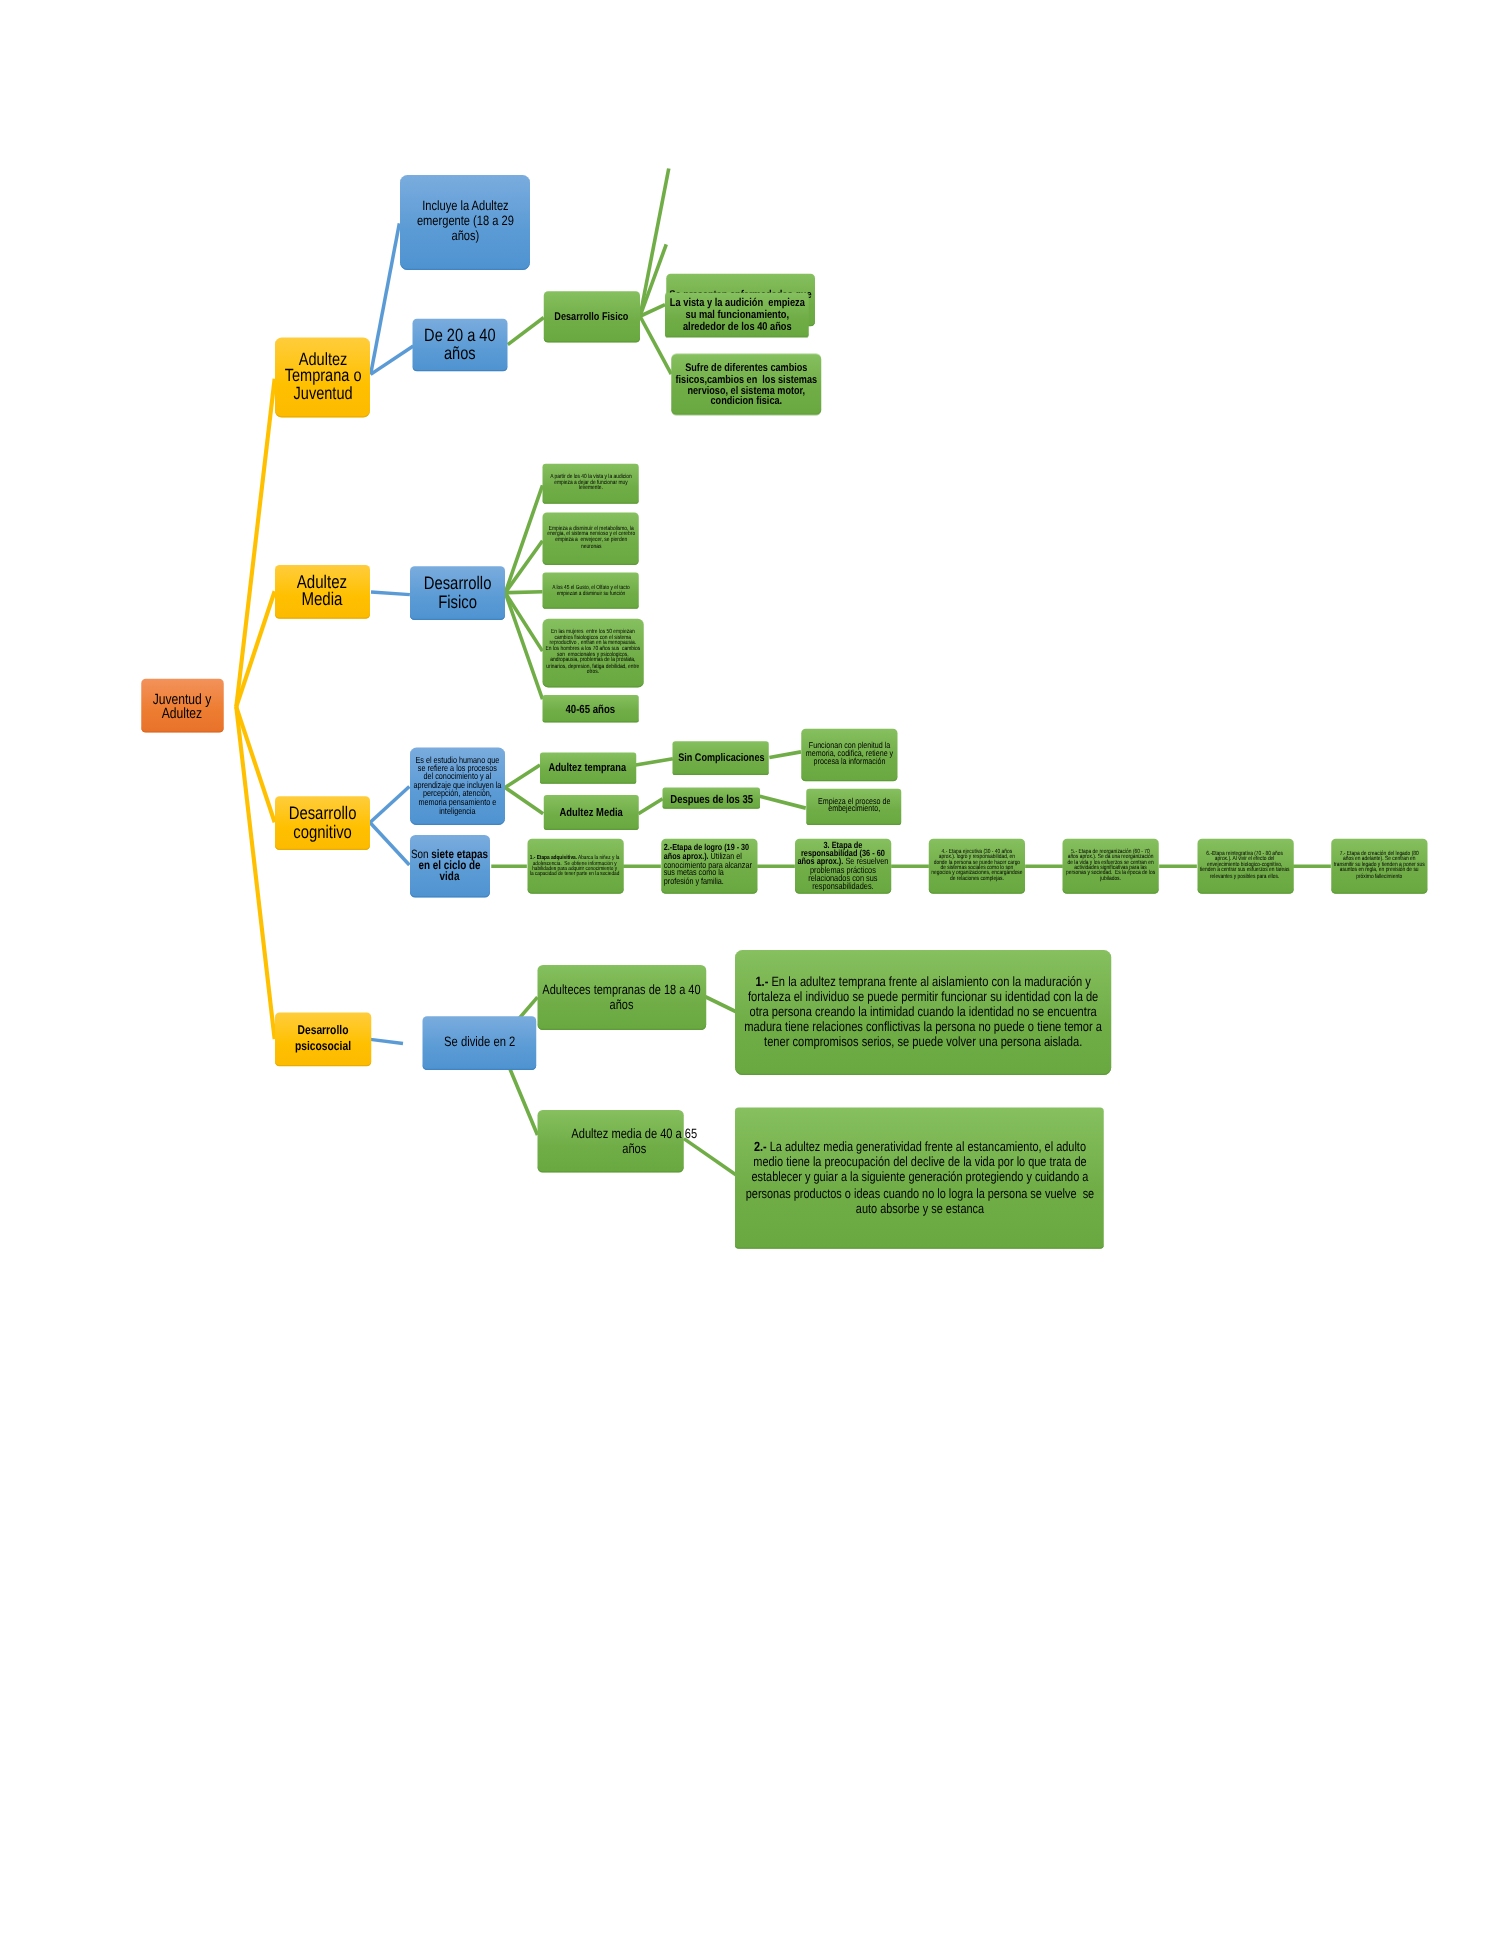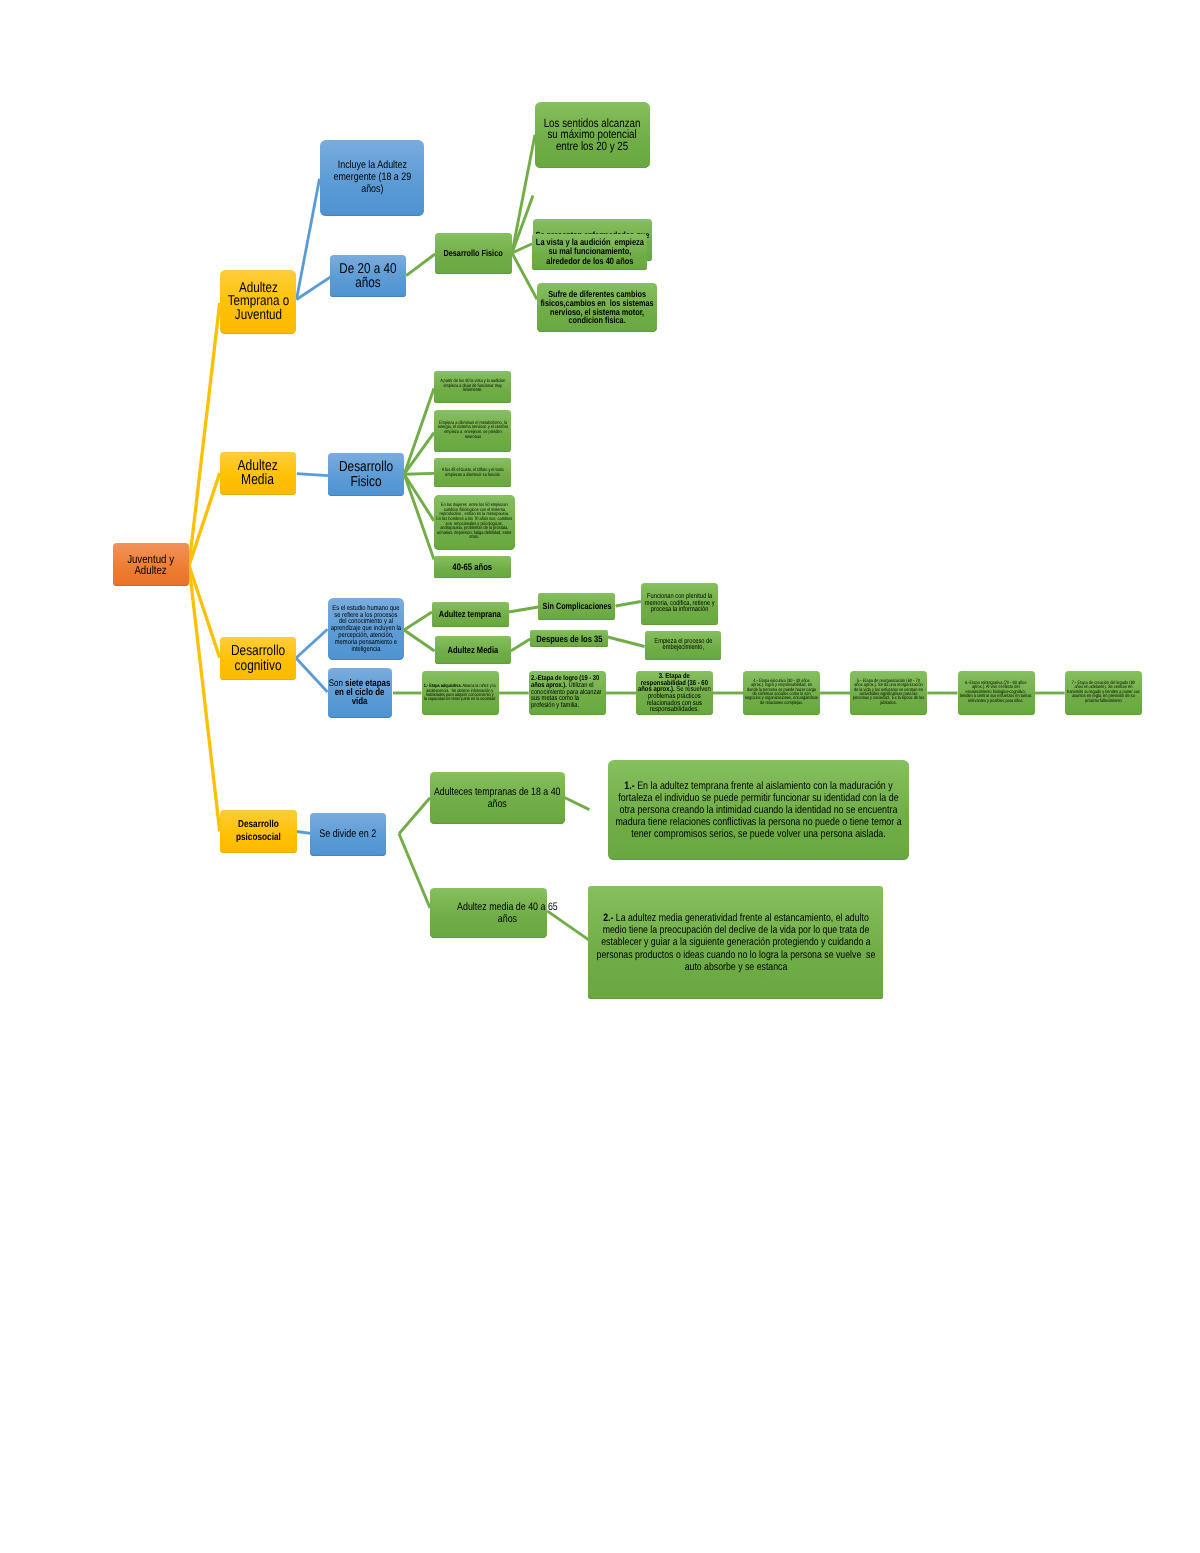--- a/index.html
+++ b/index.html
@@ -59,40 +59,37 @@
 <line x1="712.9" y1="693.0" x2="743.1" y2="693.0" stroke="#70AD47" stroke-width="2.9"></line>
 <line x1="820.1" y1="693.0" x2="850.3" y2="693.0" stroke="#70AD47" stroke-width="2.9"></line>
 <line x1="927.3" y1="693.0" x2="957.5" y2="693.0" stroke="#70AD47" stroke-width="2.9"></line>
 <line x1="1034.5" y1="693.0" x2="1064.7" y2="693.0" stroke="#70AD47" stroke-width="2.9"></line>
 <line x1="296.3" y1="831.5" x2="322.4" y2="834.8" stroke="#5B9BD5" stroke-width="2.8"></line>
 <line x1="399.0" y1="833.7" x2="430.0" y2="797.7" stroke="#70AD47" stroke-width="2.9"></line>
 <line x1="399.0" y1="833.7" x2="430.0" y2="908.0" stroke="#70AD47" stroke-width="2.9"></line>
 <line x1="563.5" y1="797.0" x2="589.3" y2="809.6" stroke="#70AD47" stroke-width="2.9"></line>
 <line x1="547.1" y1="910.9" x2="589.5" y2="940.4" stroke="#70AD47" stroke-width="2.9"></line>
 </svg>
-<div class="node n-root" style="left:113.0px;top:543.0px;width:76.0px;height:43.0px;font-size:11.829px;line-height:11.00px;border-radius:3.7px;"><span style="transform:scaleX(0.8200) translateZ(0);transform-origin:center center;">Juventud y
+<div class="node n-root" style="left:113.0px;top:543.0px;width:66px;height:43.0px;font-size:11.829px;line-height:11.00px;border-radius:3.7px;"><span style="transform:scaleX(0.8200) translateZ(0);transform-origin:center center;">Juventud y
 Adultez</span></div>
 <div class="node n-branch" style="left:220.0px;top:270.0px;width:76.0px;height:64.0px;font-size:14.195px;line-height:13.30px;border-radius:5.4px;"><span style="transform:scaleX(0.8200) translateZ(0);transform-origin:center center;">Adultez
 Temprana o
 Juventud</span></div>
 <div class="node n-branch" style="left:220.0px;top:452.0px;width:76.0px;height:43.0px;font-size:14.720px;line-height:13.20px;border-radius:3.7px;"><span style="transform:scaleX(0.8200) translateZ(0);transform-origin:center center;">Adultez
 Media</span></div>
 <div class="node n-branch" style="left:220.0px;top:637.0px;width:76.0px;height:43.0px;font-size:14.512px;line-height:14.70px;border-radius:3.7px;"><span style="transform:scaleX(0.8200) translateZ(0);transform-origin:center center;">Desarrollo
 cognitivo</span></div>
 <div class="node n-branch" style="left:220.0px;top:810.0px;width:77.0px;height:43.0px;font-size:10.061px;line-height:12.30px;border-radius:3.7px;font-weight:bold;"><span style="transform:scaleX(0.8200) translateZ(0);transform-origin:center center;">Desarrollo
 psicosocial</span></div>
 <div class="node n-sub" style="left:320.0px;top:140.0px;width:104.0px;height:76.0px;font-size:10.854px;line-height:11.90px;border-radius:6.0px;"><span style="transform:scaleX(0.8200) translateZ(0);transform-origin:center center;">Incluye la Adultez
 emergente (18 a 29
 años)</span></div>
 <div class="node n-sub" style="left:330.0px;top:255.0px;width:76.0px;height:42.0px;font-size:14.268px;line-height:14.00px;border-radius:3.6px;"><span style="transform:scaleX(0.8200) translateZ(0);transform-origin:center center;">De 20 a 40
 años</span></div>
 <div class="node n-leaf" style="left:435.0px;top:233.0px;width:77.0px;height:41.0px;font-size:8.902px;line-height:9.00px;border-radius:3.5px;font-weight:bold;"><span style="transform:scaleX(0.8200) translateZ(0);transform-origin:center center;">Desarrollo Fisico</span></div>
-<div class="node n-leaf" style="left:535.0px;top:102.0px;width:115.0px;height:66.0px;font-size:11.951px;line-height:11.10px;border-radius:5.6px;"><span style="transform:scaleX(0.8200) translateZ(0);transform-origin:center center;">Los sentidos alcanzan
-su máximo potencial
-entre los 20 y 25</span></div>
 <div class="node n-leaf" style="left:533.0px;top:179.0px;width:119.0px;height:42.0px;font-size:9.024px;line-height:9.20px;border-radius:3.6px;font-weight:bold;margin-top:40px;"><span style="transform:scaleX(0.8200) translateZ(0);transform-origin:center center;">Se presentan enfermedades que
 se presentan como el acné, c</span></div>
 <div class="node n-leaf" style="left:532.0px;top:234.0px;width:115.0px;height:36px;font-size:9.061px;line-height:9.10px;border-radius:2.7px;font-weight:bold;"><span style="transform:scaleX(0.8200) translateZ(0);transform-origin:center center;">La vista y la audición  empieza
 su mal funcionamiento,
 alrededor de los 40 años</span></div>
 <div class="node n-leaf" style="left:537.0px;top:283.0px;width:120.0px;height:49.0px;font-size:8.915px;line-height:8.70px;border-radius:4.2px;font-weight:bold;"><span style="transform:scaleX(0.8200) translateZ(0);transform-origin:center center;">Sufre de diferentes cambios
 fisicos,cambios en  los sistemas
 nervioso, el sistema motor,
 condicion fisica.</span></div>
 <div class="node n-sub" style="left:328.0px;top:453.0px;width:76.0px;height:43.0px;font-size:14.512px;line-height:14.30px;border-radius:3.7px;"><span style="transform:scaleX(0.8200) translateZ(0);transform-origin:center center;">Desarrollo
@@ -164,26 +161,26 @@
 <div class="node n-leaf" style="left:957.5px;top:671.0px;width:77.0px;height:44.0px;font-size:4.756px;line-height:4.34px;border-radius:3.7px;"><span style="transform:scaleX(0.8200) translateZ(0);transform-origin:center center;">6.-Etapa reintegrativa (70 - 80 años
 aprox.). Al vivir el efecto del
 envejecimiento biologico-cognitivo,
 tienden a centrar sus esfuerzos en tareas
 relevantes y posibles para ellos.</span></div>
 <div class="node n-leaf" style="left:1064.7px;top:671.0px;width:77.0px;height:44.0px;font-size:4.793px;line-height:4.40px;border-radius:3.7px;"><span style="transform:scaleX(0.8200) translateZ(0);transform-origin:center center;">7.- Etapa de creación del legado (80
 años en adelante). Se centran en
 transmitir su legado y tienden a poner sus
 asuntos en regla, en previsión de su
 próximo fallecimiento</span></div>
-<div class="node n-sub" style="left:310px;top:813.0px;width:76.0px;height:43.0px;font-size:10.976px;line-height:11.50px;border-radius:3.7px;"><span style="transform:scaleX(0.8200) translateZ(0);transform-origin:center center;">Se divide en 2</span></div>
+<div class="node n-sub" style="left:338px;top:813.0px;width:91px;height:43.0px;font-size:10.976px;line-height:11.50px;border-radius:3.7px;"><span style="transform:scaleX(0.8200) translateZ(0);transform-origin:center center;">Se divide en 2</span></div>
 <div class="node n-leaf" style="left:430.0px;top:772.0px;width:135.0px;height:52.0px;font-size:10.732px;line-height:12.40px;border-radius:4.4px;"><span style="transform:scaleX(0.8200) translateZ(0);transform-origin:center center;">Adulteces tempranas de 18 a 40
 años</span></div>
 <div class="node n-leaf" style="left:430.0px;top:888.0px;width:117.0px;height:50.0px;font-size:10.841px;line-height:12.40px;border-radius:4.2px;padding-left:37px;"><span style="transform:scaleX(0.8200) translateZ(0);transform-origin:center center;">Adultez media de 40 a 65
 años</span></div>
-<div class="node n-leaf" style="left:588.0px;top:760.0px;width:301.0px;height:100.0px;font-size:10.854px;line-height:12.10px;border-radius:6.0px;margin-left:20px;"><span style="transform:scaleX(0.8200) translateZ(0);transform-origin:center center;"><b>1.-</b> En la adultez temprana frente al aislamiento con la maduración y
+<div class="node n-leaf" style="left:588.0px;top:760.0px;width:301.0px;height:100.0px;font-size:10.854px;line-height:12.10px;border-radius:6.0px;"><span style="transform:scaleX(0.8200) translateZ(0);transform-origin:center center;"><b>1.-</b> En la adultez temprana frente al aislamiento con la maduración y
 fortaleza el individuo se puede permitir funcionar su identidad con la de
 otra persona creando la intimidad cuando la identidad no se encuentra
 madura tiene relaciones conflictivas la persona no puede o tiene temor a
 tener compromisos serios, se puede volver una persona aislada.</span></div>
 <div class="node n-leaf" style="left:588.0px;top:886.0px;width:295.0px;height:113.0px;font-size:10.683px;line-height:12.10px;border-radius:3px;"><span style="transform:scaleX(0.8200) translateZ(0);transform-origin:center center;"><b>2.-</b> La adultez media generatividad frente al estancamiento, el adulto
 medio tiene la preocupación del declive de la vida por lo que trata de
 establecer y guiar a la siguiente generación protegiendo y cuidando a
 personas productos o ideas cuando no lo logra la persona se vuelve  se
 auto absorbe y se estanca</span></div>
 </div>

